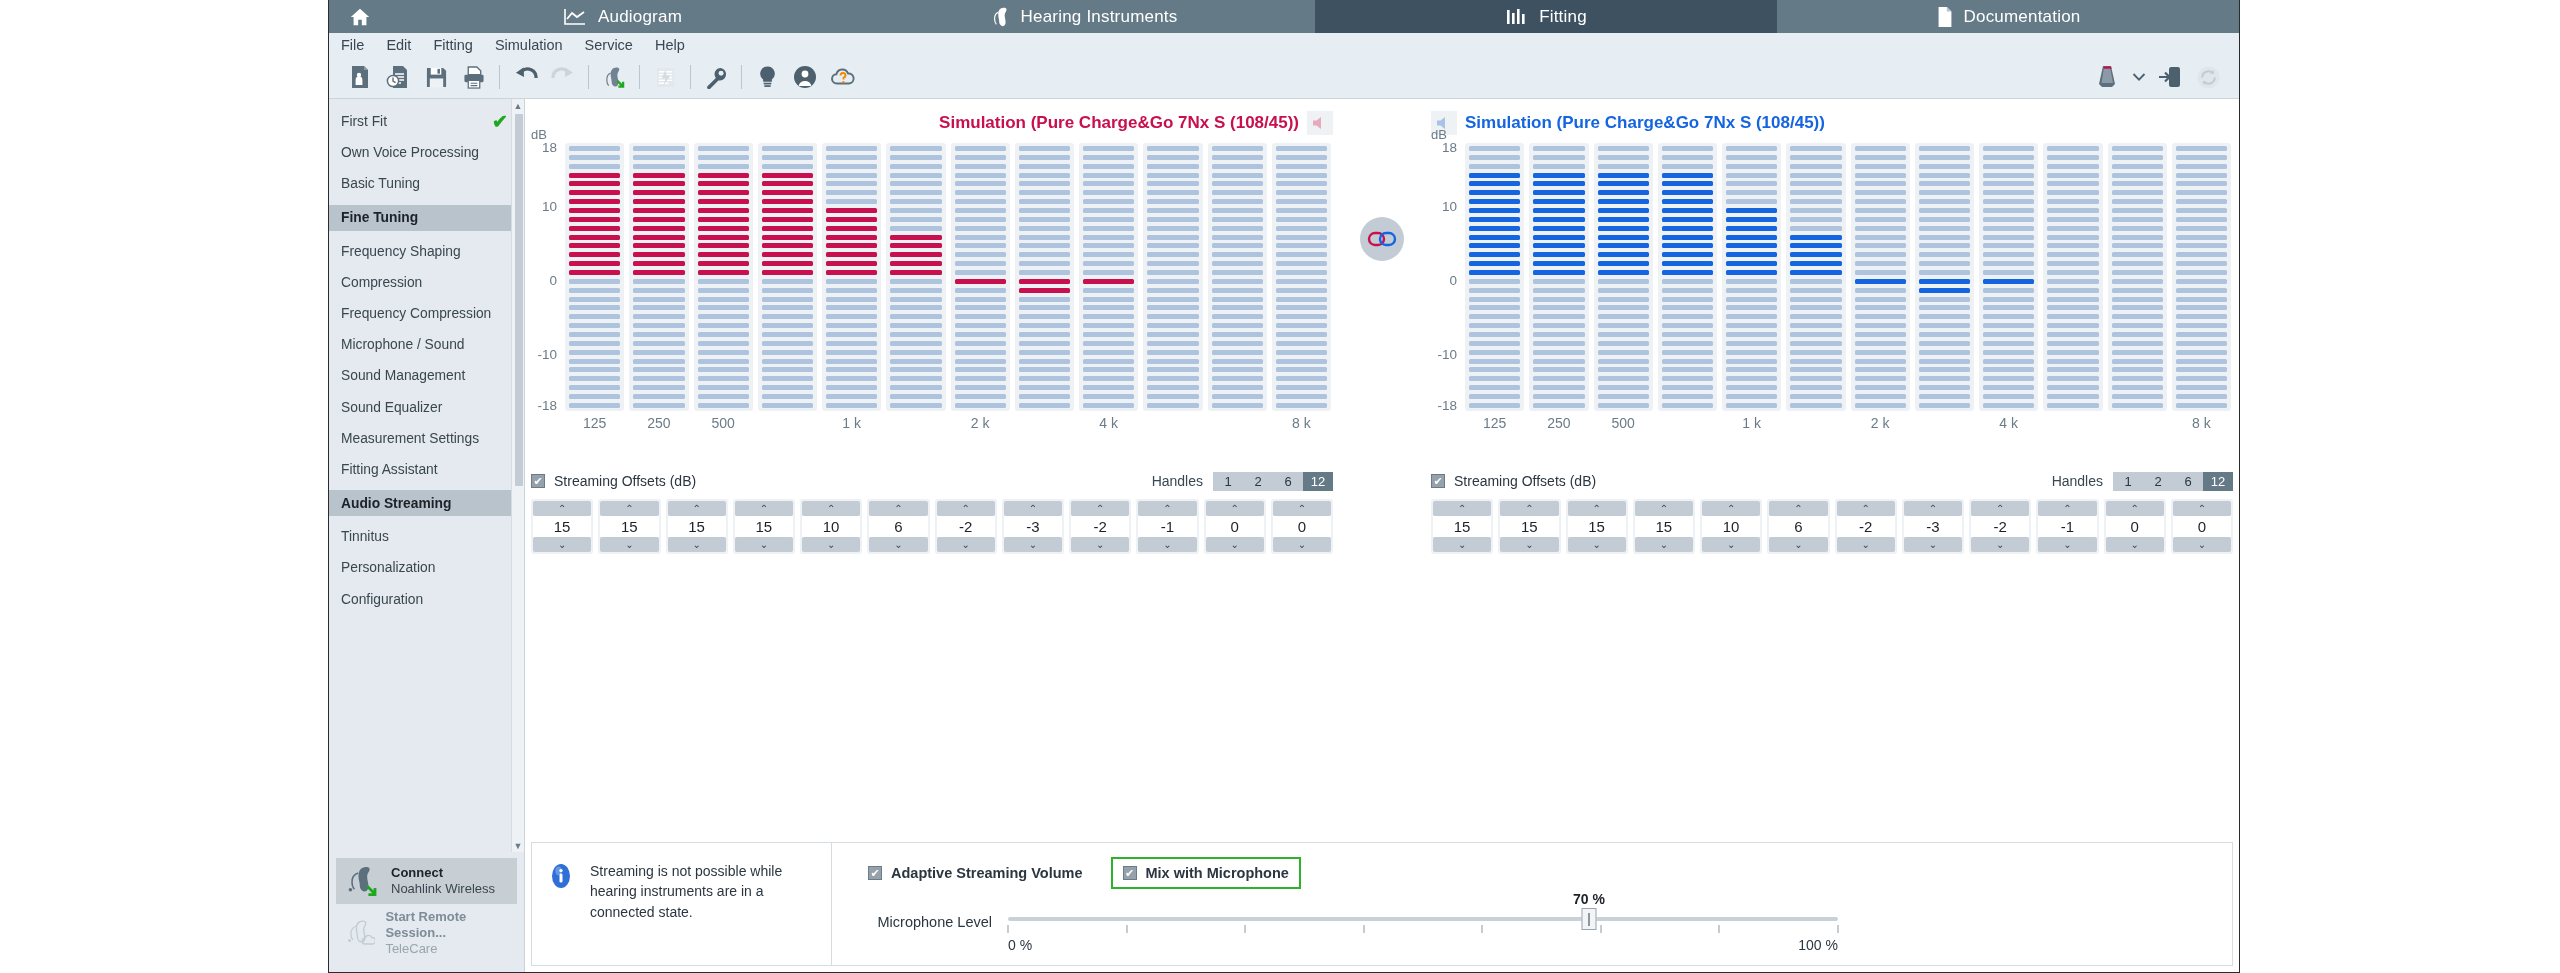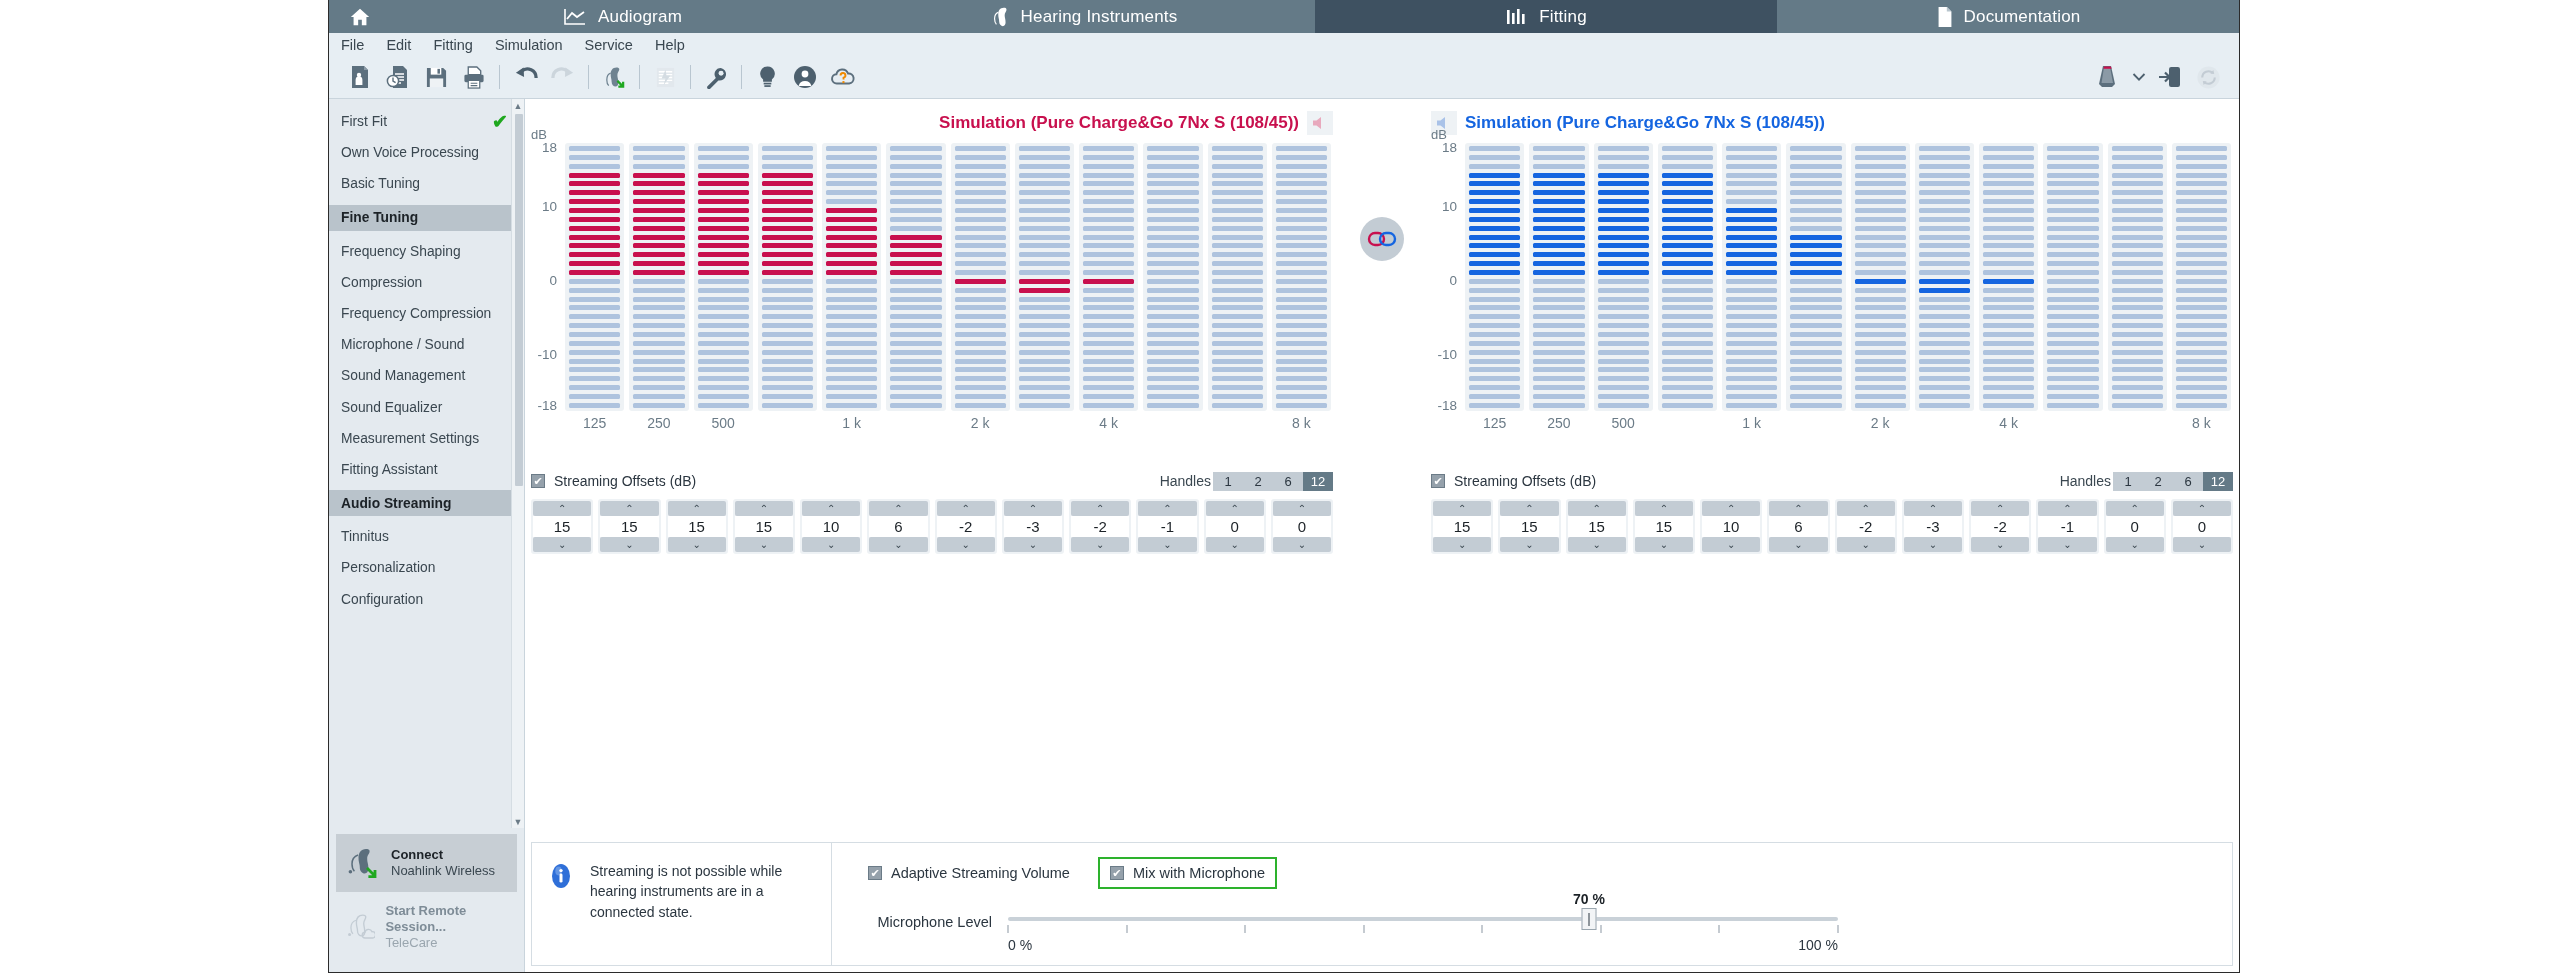--- a/index.html
+++ b/index.html
@@ -73,21 +73,21 @@
 
   .side-track {
     position: absolute; right: 0; top: 0; width: 13px; height: 100%;
     background: #eef2f5; border-left: 1px solid #d5dde3;
   }
   .side-arrow { height: 13px; display: flex; align-items: center; justify-content: center; color: #6b7b87; font-size: 9px; }
   .side-thumb { position: absolute; left: 3px; top: 15px; width: 8px; height: 372px; background: #c3ccd4; border-radius: 1px; }
 
   .side-bottom { flex: none; padding: 6px 7px 10px 7px; }
   .conn-btn {
-    height: 58px; background: #c7ced4; display: flex; align-items: center; gap: 10px;
+    height: 46px; background: #c7ced4; display: flex; align-items: center; gap: 10px;
     padding: 0 9px; margin-bottom: 6px;
   }
   .conn-btn.disabled { background: #e4eaef; }
   .conn-txt { display: flex; flex-direction: column; line-height: 1.22; }
   .conn-t1 { font-size: 13px; font-weight: bold; color: #1c2227; }
   .conn-t2 { font-size: 13px; color: #3a4750; }
   .conn-btn.disabled .conn-t1 { color: #7e8c97; }
   .conn-btn.disabled .conn-t2 { color: #9aa6af; }
 
   
@@ -127,21 +127,21 @@
   
   .offsets { margin-top: 26px; }
   .off-head { display: flex; align-items: center; height: 24px; }
   .cbx {
     width: 14px; height: 14px; background: #ffffff; border: 1px solid #7b8892;
     display: inline-flex; align-items: center; justify-content: center; flex: none;
   }
   .cbx.checked { background: #95a1ab; border-color: #6b7b87; }
   .cbx.checked::after { content: "✔"; color: #ffffff; font-size: 11px; line-height: 1; }
   .off-label { font-size: 14px; color: #2b3640; margin-left: 9px; }
-  .handles-wrap { margin-left: auto; display: flex; align-items: center; gap: 2px; }
+  .handles-wrap { margin-left: auto; display: flex; align-items: center; gap: 10px; }
   .handles-lbl { font-size: 14px; color: #3a4750; }
   .handles-btns { display: flex; }
   .hbtn {
     width: 30px; height: 19px; background: #c3ccd4; color: #2b3640;
     font-size: 13px; display: flex; align-items: center; justify-content: center;
   }
   .hbtn.sel { background: #647a87; color: #ffffff; }
 
   .spinrow { display: flex; gap: 5px; margin-top: 6px; }
   .spin { flex: 1; background: #eef2f5; border-radius: 3px; padding: 2px; }
@@ -159,21 +159,21 @@
   .info-box {
     width: 300px; flex: none; border: 1px solid #d5dde3; border-right: none;
     display: flex; align-items: flex-start; gap: 16px; padding: 18px 16px;
   }
   .info-ic { flex: none; margin-top: 2px; }
   .info-txt { font-size: 14px; color: #2b3640; line-height: 1.45; }
   .ctrl-box { flex: 1; border: 1px solid #d5dde3; padding: 14px 26px 10px 26px; position: relative; }
   .ctrl-row { display: flex; align-items: center; gap: 18px; }
   .ck-item { display: flex; align-items: center; gap: 9px; padding: 6px 10px; }
   .ck-item.highlight { border: 2px solid #2db22d; }
-  .ck-lbl { font-size: 14.5px; color: #2b3640; }
+  .ck-lbl { font-size: 14.5px; color: #2b3640; font-weight: bold; }
 
   .slider-row { display: flex; align-items: flex-start; margin-top: 14px; }
   .sl-label { font-size: 14.5px; color: #2b3640; width: 150px; text-align: right; padding-right: 16px; padding-top: 11px; flex: none; }
   .sl-area { flex: 1; position: relative; height: 58px; max-width: 830px; }
   .sl-track { position: absolute; left: 0; right: 0; top: 14px; height: 4px; background: #c9d1d8; border-radius: 2px; }
   .sl-ticks { position: absolute; left: 0; right: 0; top: 22px; height: 9px; }
   .sl-tick { position: absolute; top: 0; width: 1px; height: 8px; background: #8b98a3; transform: translateX(-50%); }
   .sl-thumb {
     position: absolute; top: 5px; width: 15px; height: 22px; background: #f2f4f6;
     border: 1px solid #9aa6af; transform: translateX(-50%);

